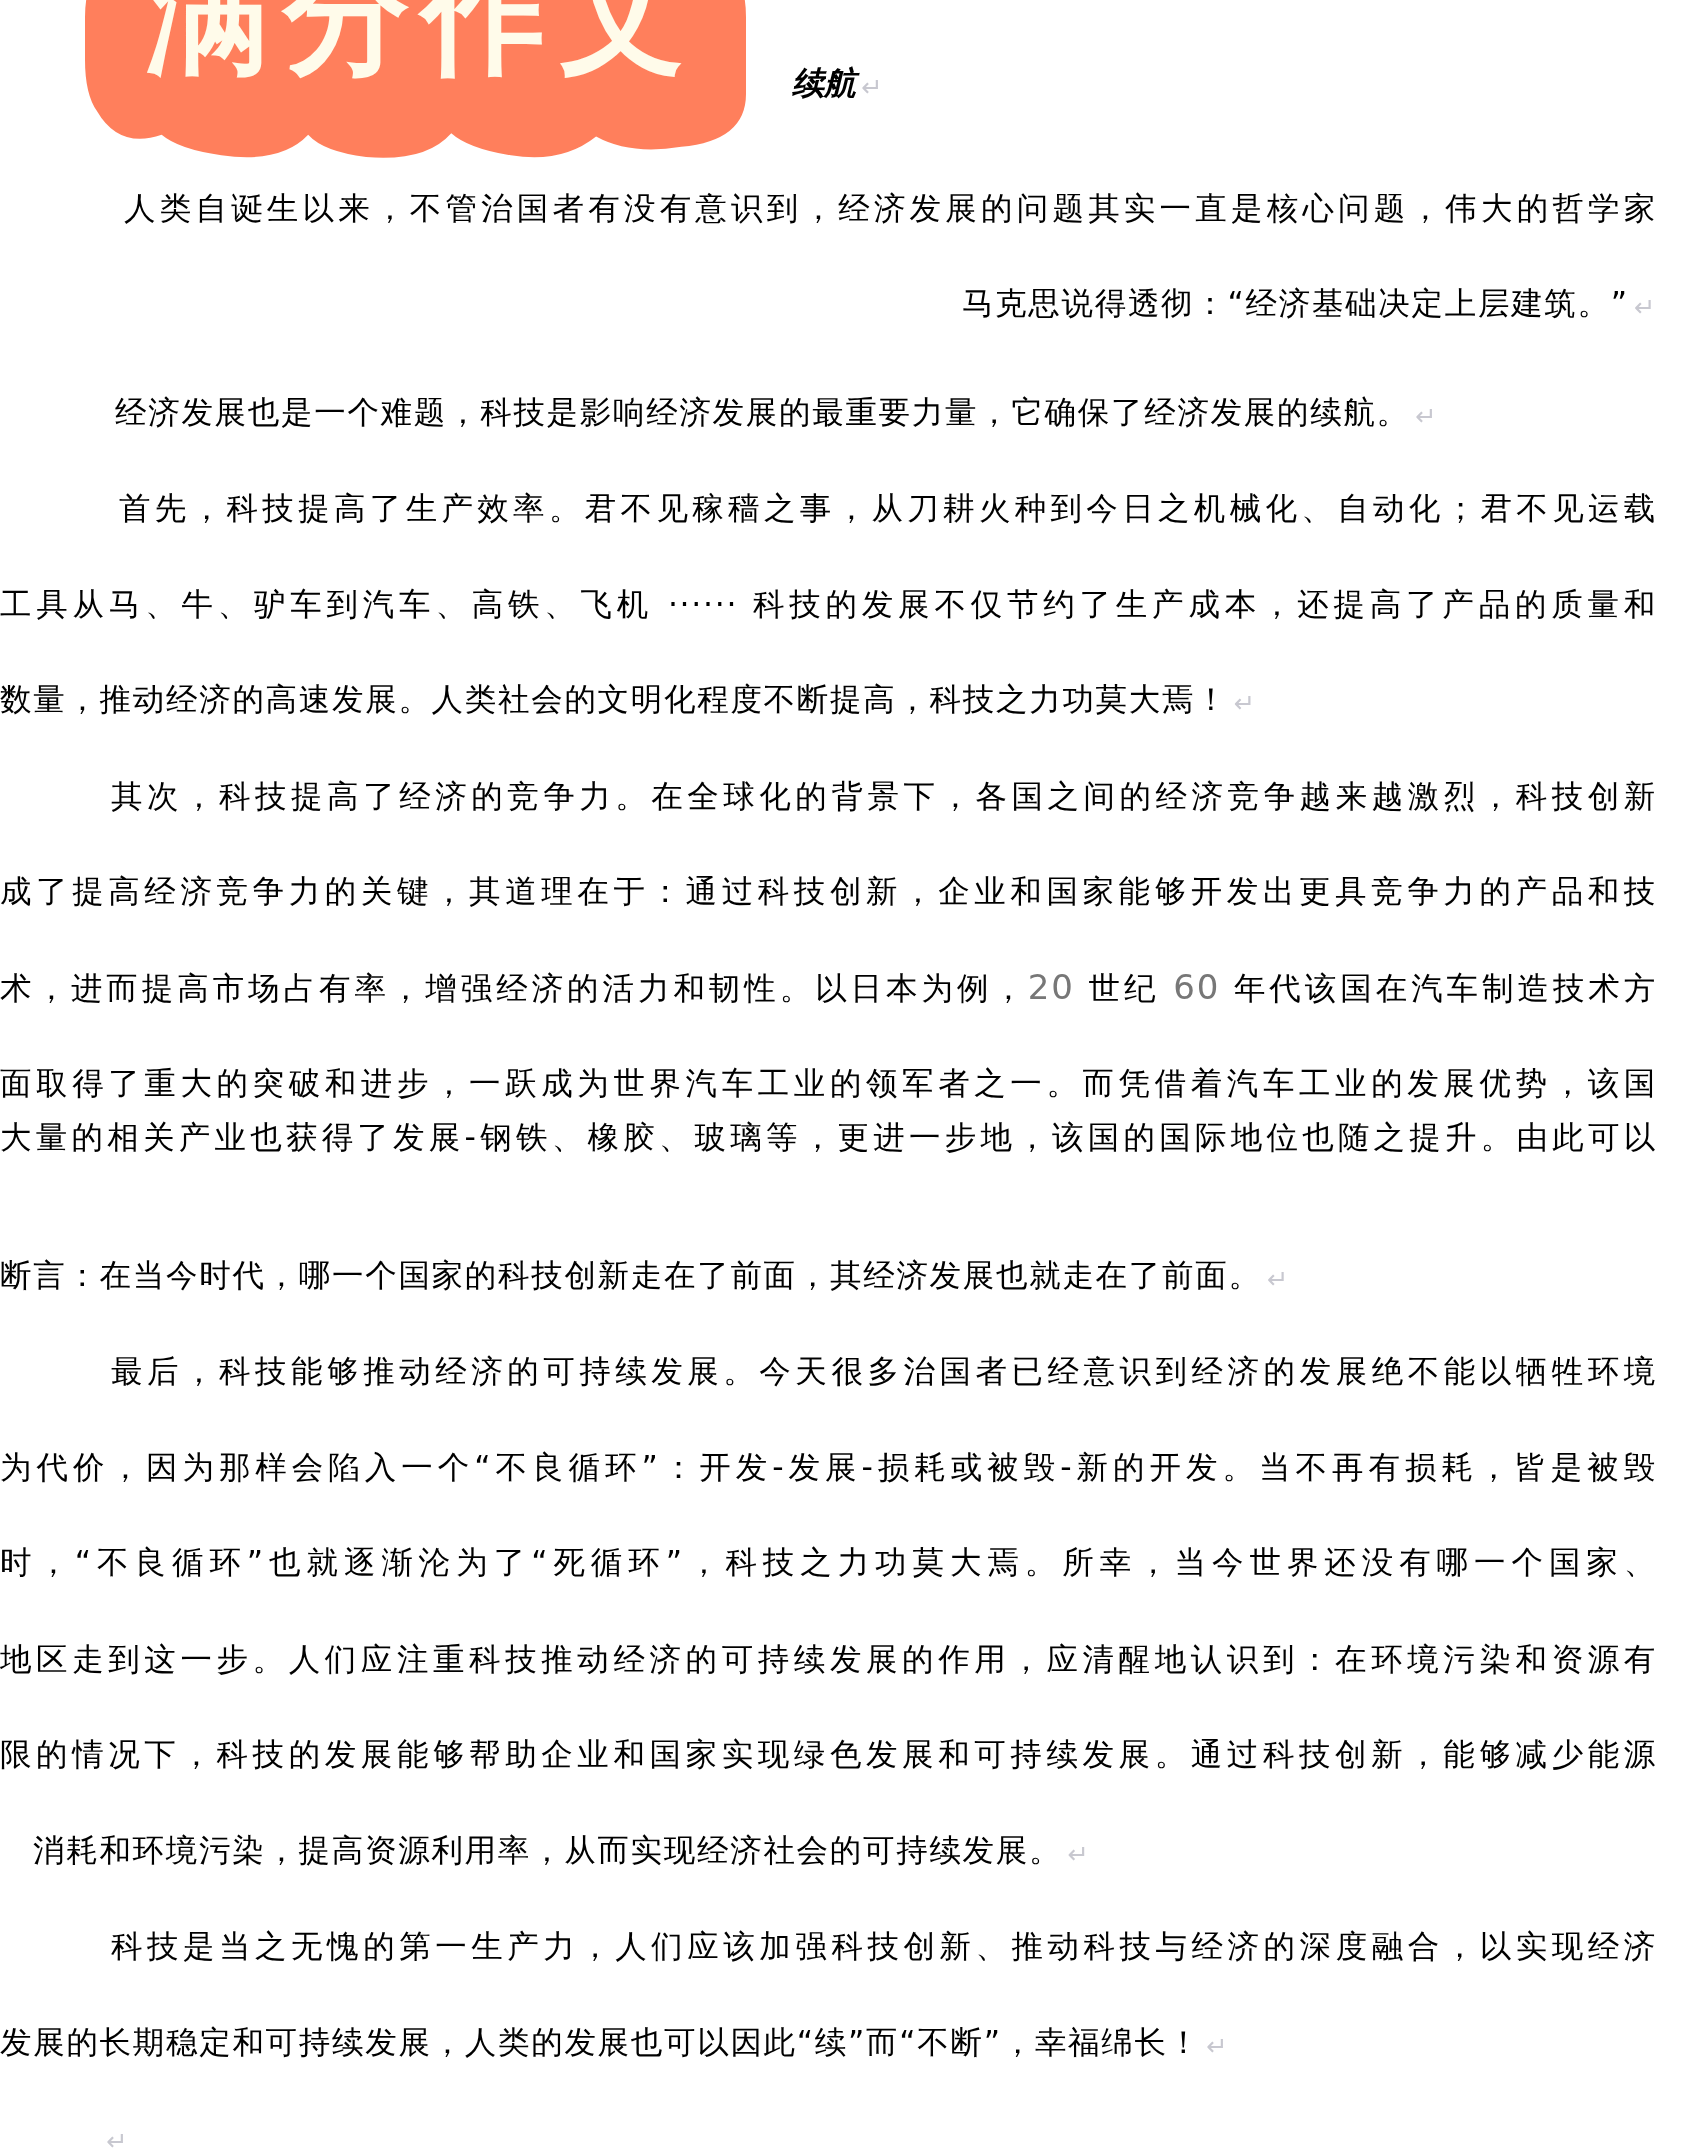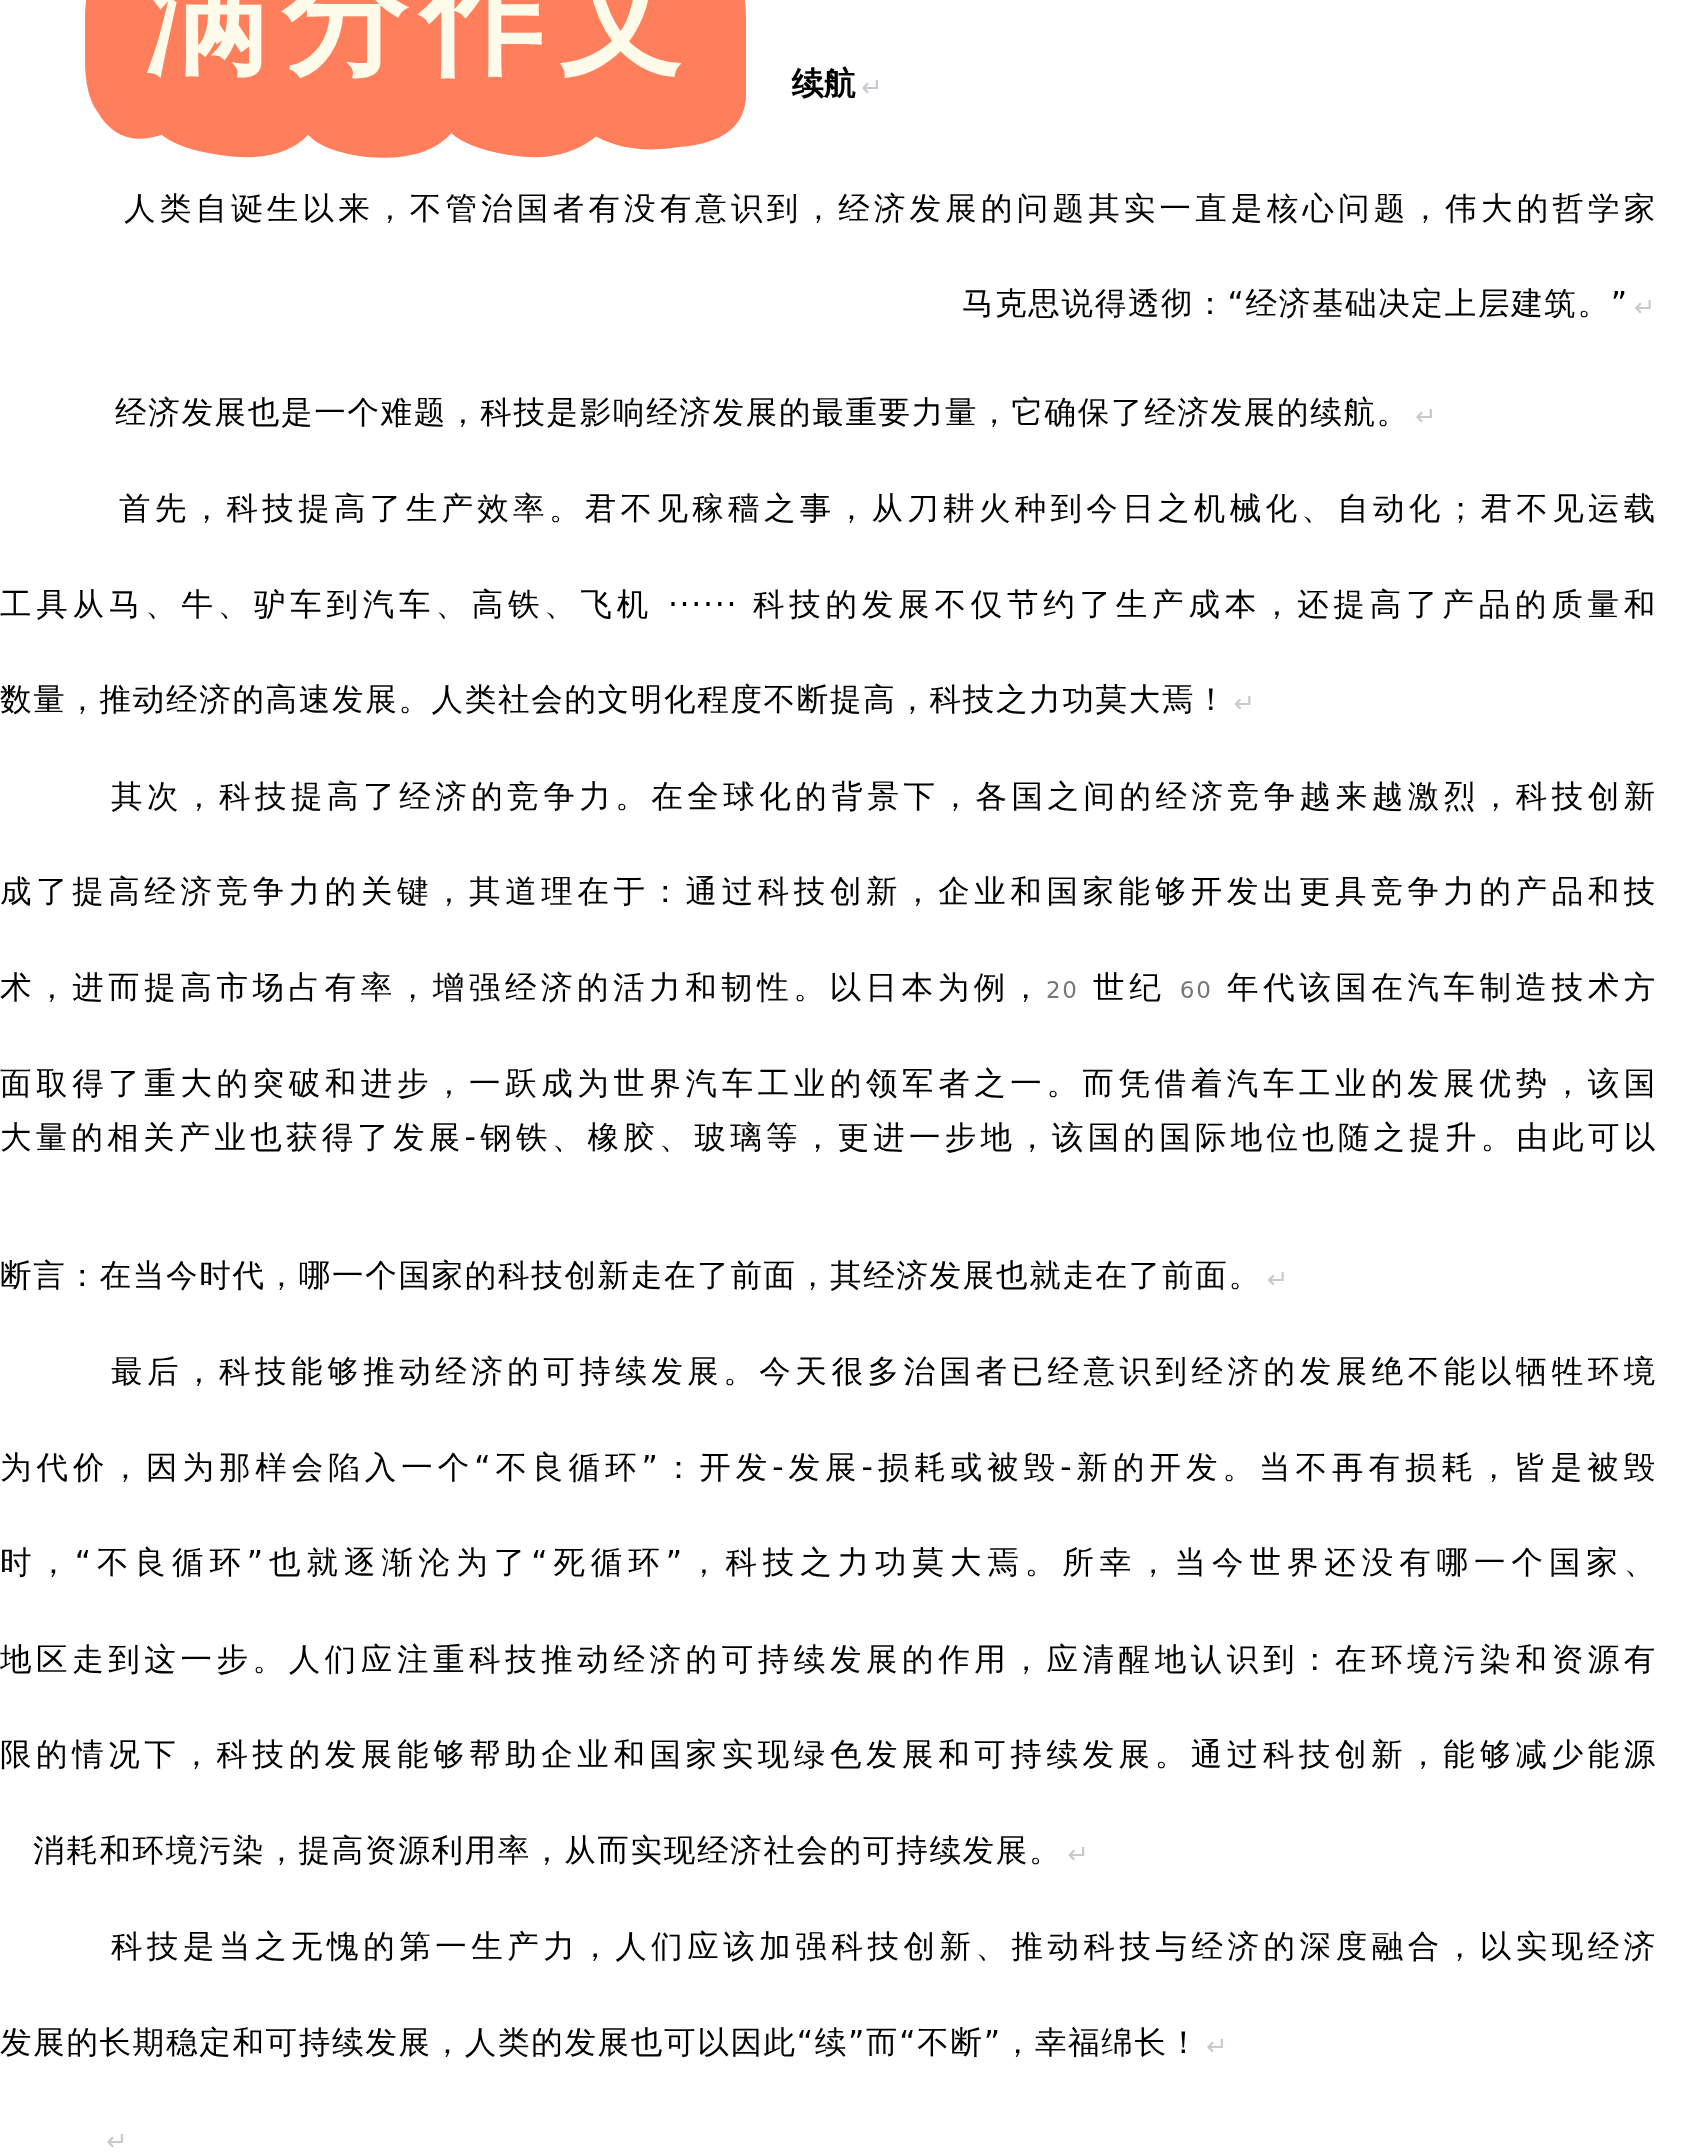--- a/index.html
+++ b/index.html
@@ -43,20 +43,21 @@
   .badge-text span { display: inline-block; transform: scaleY(1.05); }
   .title {
     position: absolute;
     left: 792px;
     top: 65px;
     font-size: 32px;
     font-weight: bold;
     line-height: 37px;
     letter-spacing: 0px;
     white-space: nowrap;
+    font-style: italic;
   }
   .pmark {
     color: #c8c8d0;
     font-size: 25.6px;
     font-weight: normal;
     margin-left: 5.1px;
     vertical-align: -1.7px;
   }
   .line {
     position: absolute;
@@ -65,21 +66,21 @@
     font-size: 31.5px;
     line-height: 37px;
     height: 37px;
     white-space: nowrap;
     letter-spacing: 1.7px;
   }
   .justify {
     text-align: justify;
     text-align-last: justify;
   }
-  .num { color: #777777; font-size: 23px; }
+  .num { color: #777777; font-size: 34px; }
 </style>
 </head>
 <body>
 
 <div class="badge">
   <svg width="661" height="198" viewBox="0 0 776 232">
     <path d="M40,0 L736,0 Q776,0 776,60 L776,150
              Q776,205 700,212 Q640,222 600,200
              Q560,232 500,222 Q450,214 430,196
              Q400,230 330,224 Q280,218 262,198

